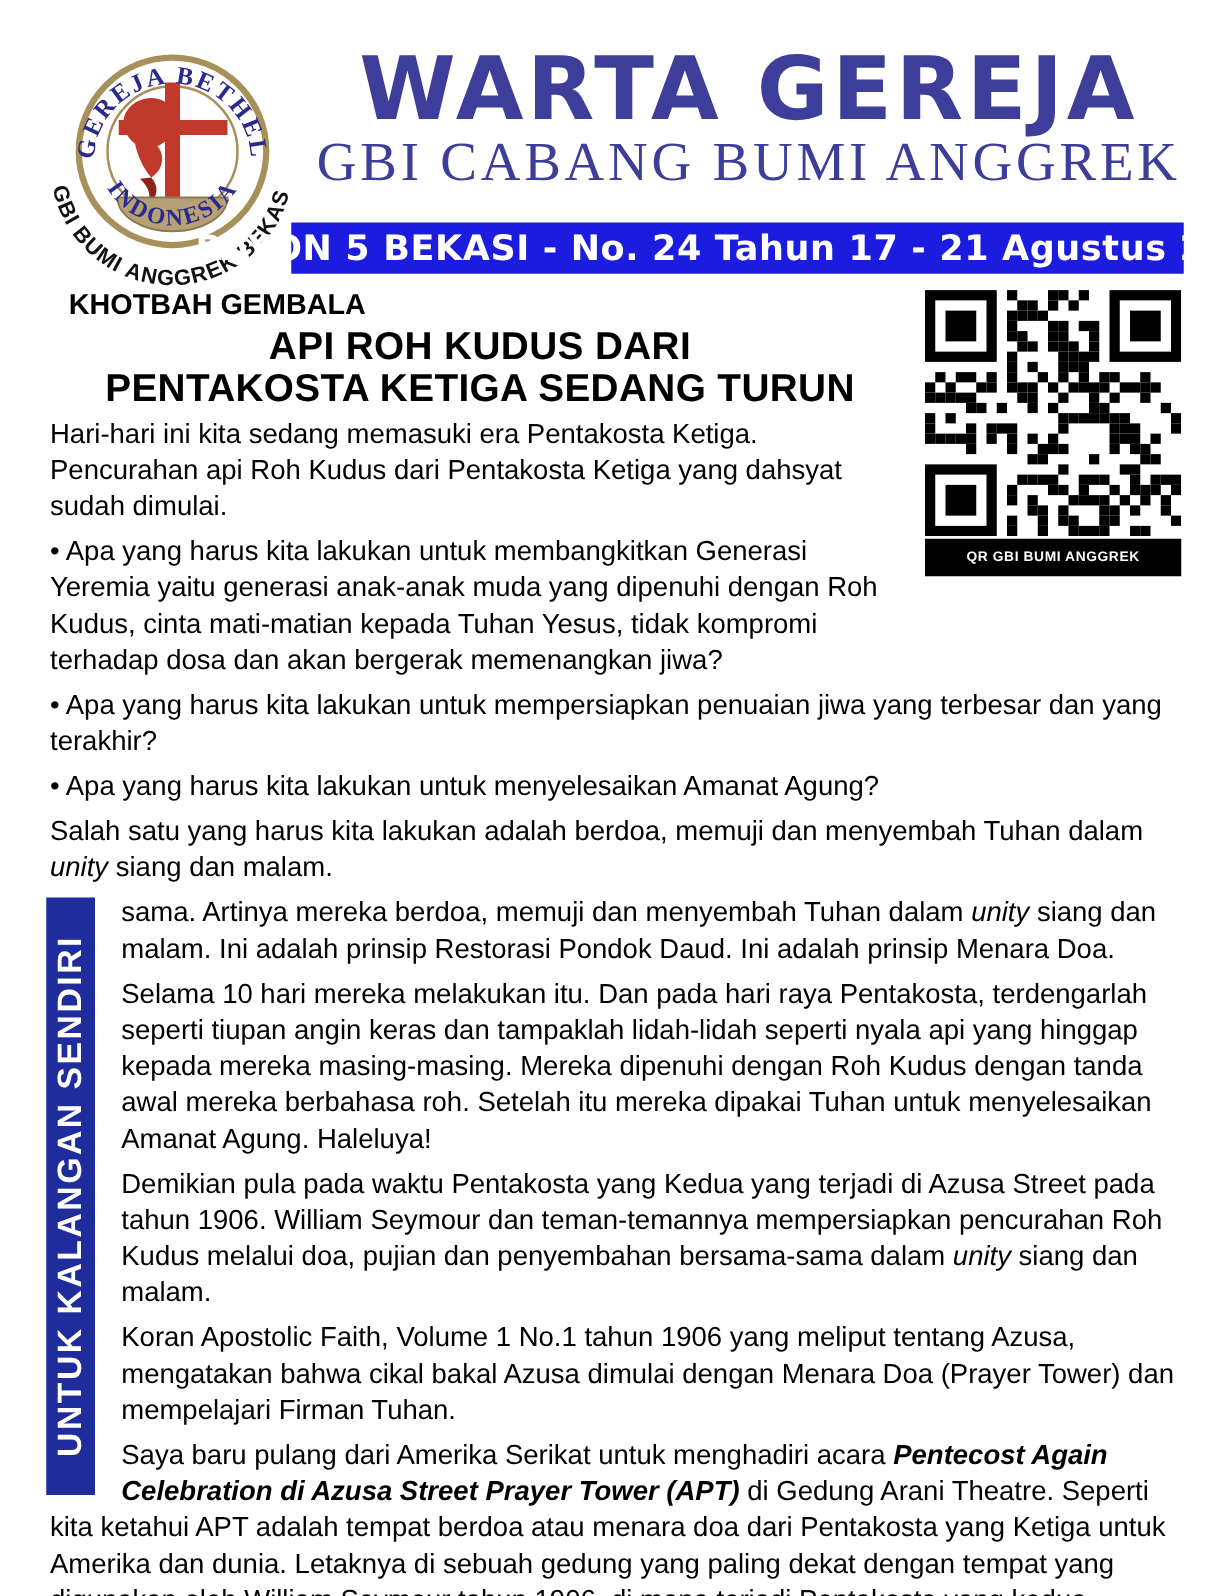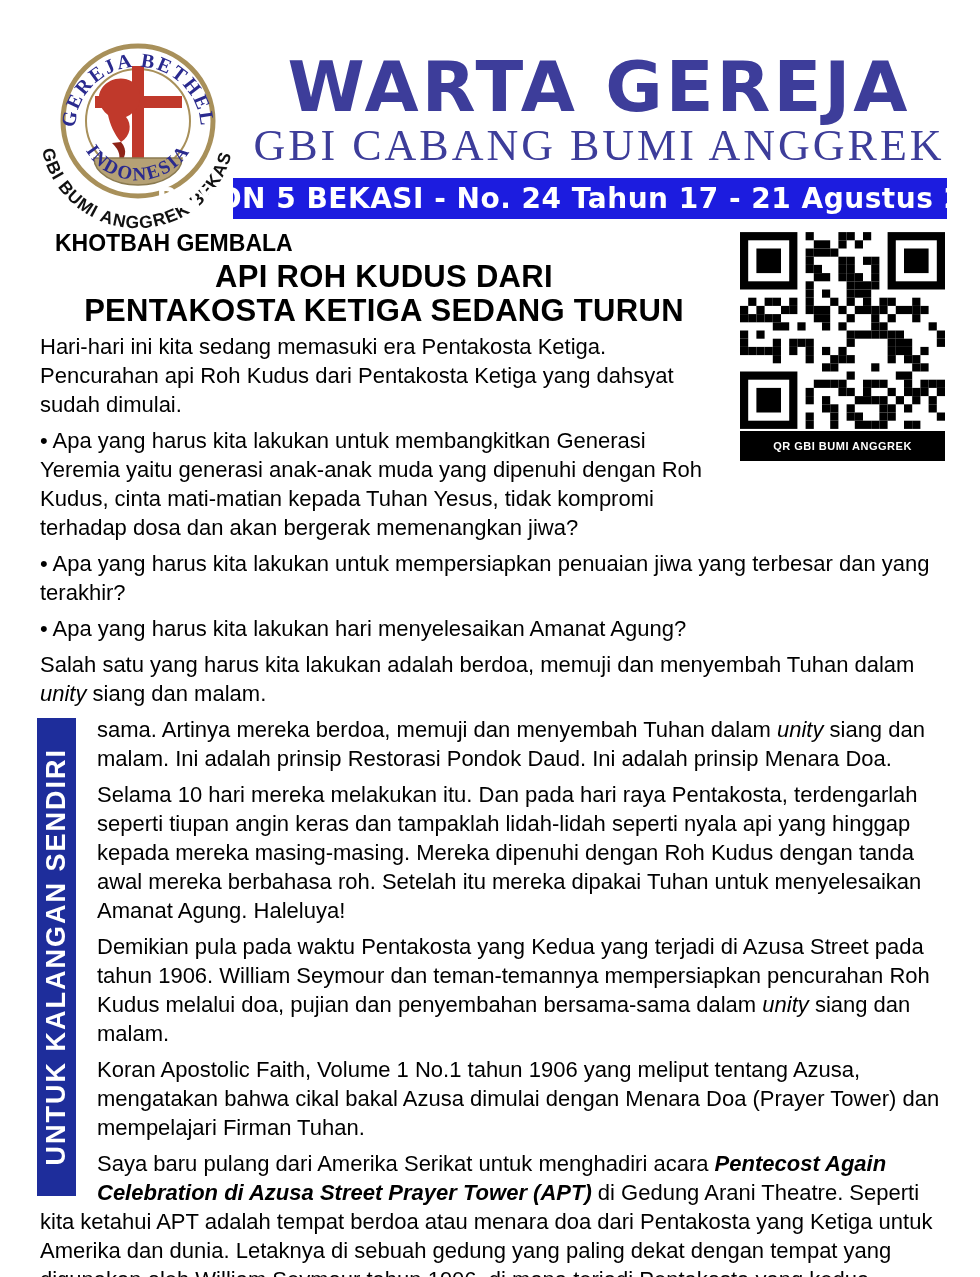--- a/index.html
+++ b/index.html
@@ -3,21 +3,21 @@
 <meta charset="utf-8">
 <style>
   * { box-sizing: border-box; }
   html,body { margin:0; padding:0; }
   body { width:980px; height:1277px; background:#ffffff; font-family:"Liberation Sans",sans-serif; color:#000; overflow:hidden; }
   .page { position:relative; width:980px; height:1277px; background:#fff; }
 
   
   .masthead { position:relative; height:222px; }
   .logo-wrap { position:absolute; left:16px; top:26px; width:246px; height:208px; }
-  .title-block { position:absolute; left:248px; top:52px; width:702px; text-align:center; }
+  .title-block { position:absolute; left:248px; top:36px; width:702px; text-align:center; }
   .paper-title { font-family:"DejaVu Sans",sans-serif; font-weight:900; font-size:70px; line-height:1.0;
                  letter-spacing:3px; white-space:nowrap; }
   .paper-subtitle { font-family:"Liberation Serif",serif; font-size:44px; line-height:1.0; letter-spacing:3px;
                     margin-top:2px; white-space:nowrap; }
   .edition-banner { position:absolute; left:233px; top:178px; width:714px; height:41px;
                     display:flex; align-items:center; justify-content:center;
                     color:#fff; font-family:"DejaVu Sans",sans-serif; font-weight:700; font-size:28px;
                     letter-spacing:.5px; white-space:nowrap; }
 
   
@@ -290,21 +290,21 @@
 
     <div class="kicker">KHOTBAH GEMBALA</div>
     <div class="headline">
       <span>API ROH KUDUS DARI</span><br>
       <span>PENTAKOSTA KETIGA SEDANG TURUN</span>
     </div>
 
     <p class="body-par">Hari-hari ini kita sedang memasuki era Pentakosta Ketiga. Pencurahan api Roh Kudus dari Pentakosta Ketiga yang dahsyat sudah dimulai.</p>
     <p class="body-par">• Apa yang harus kita lakukan untuk membangkitkan Generasi Yeremia yaitu generasi anak-anak muda yang dipenuhi dengan Roh Kudus, cinta mati-matian kepada Tuhan Yesus, tidak kompromi terhadap dosa dan akan bergerak memenangkan jiwa?</p>
     <p class="body-par">• Apa yang harus kita lakukan untuk mempersiapkan penuaian jiwa yang terbesar dan yang terakhir?</p>
-    <p class="body-par">• Apa yang harus kita lakukan hari menyelesaikan Amanat Agung?</p>
+    <p class="body-par">• Apa yang harus kita lakukan untuk menyelesaikan Amanat Agung?</p>
 
     <p class="body-par"><span>Salah satu yang harus kita lakukan adalah berdoa, memuji dan menyembah Tuhan dalam </span><span class="it">unity</span><span> siang dan malam.</span></p>
 
     <p class="body-par"><span class="side-float">
           <span class="side-bar" style="background: rgb(30, 45, 155);">
             <span class="side-bar-text">UNTUK KALANGAN SENDIRI</span>
           </span>
         </span><span>sama. Artinya mereka berdoa, memuji dan menyembah Tuhan dalam </span><span class="it">unity</span><span> siang dan malam. Ini adalah prinsip Restorasi Pondok Daud. Ini adalah prinsip Menara Doa.</span></p>
 
     <p class="body-par">Selama 10 hari mereka melakukan itu. Dan pada hari raya Pentakosta, terdengarlah seperti tiupan angin keras dan tampaklah lidah-lidah seperti nyala api yang hinggap kepada mereka masing-masing. Mereka dipenuhi dengan Roh Kudus dengan tanda awal mereka berbahasa roh. Setelah itu mereka dipakai Tuhan untuk menyelesaikan Amanat Agung. Haleluya!</p>

